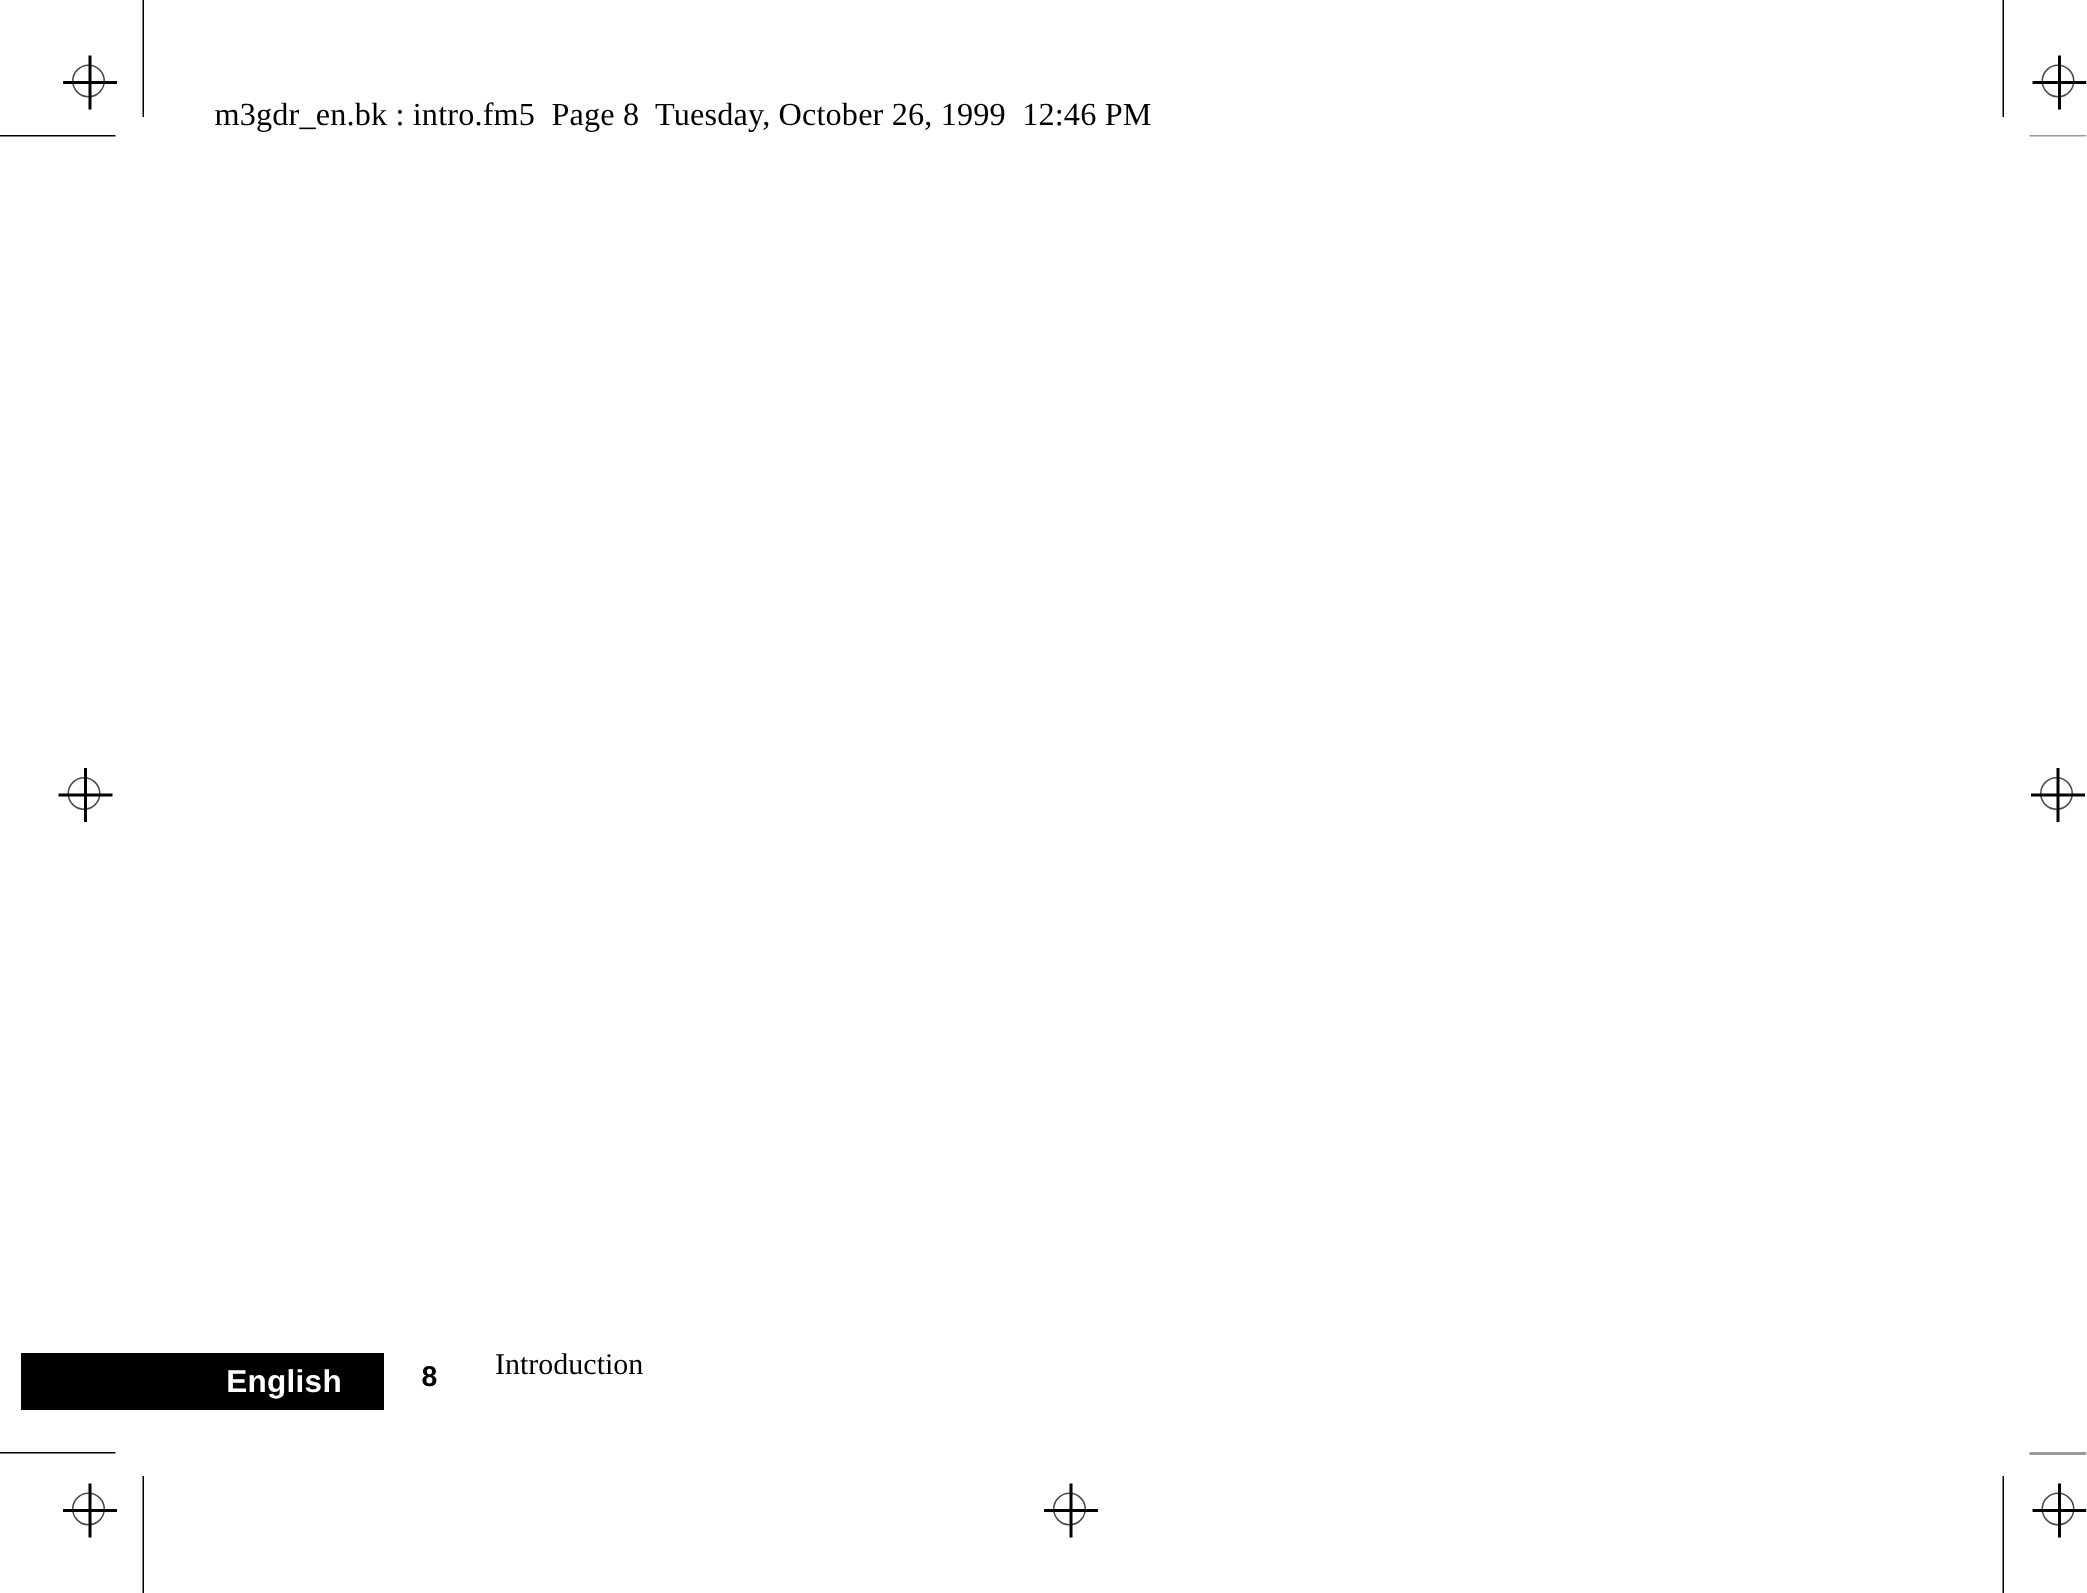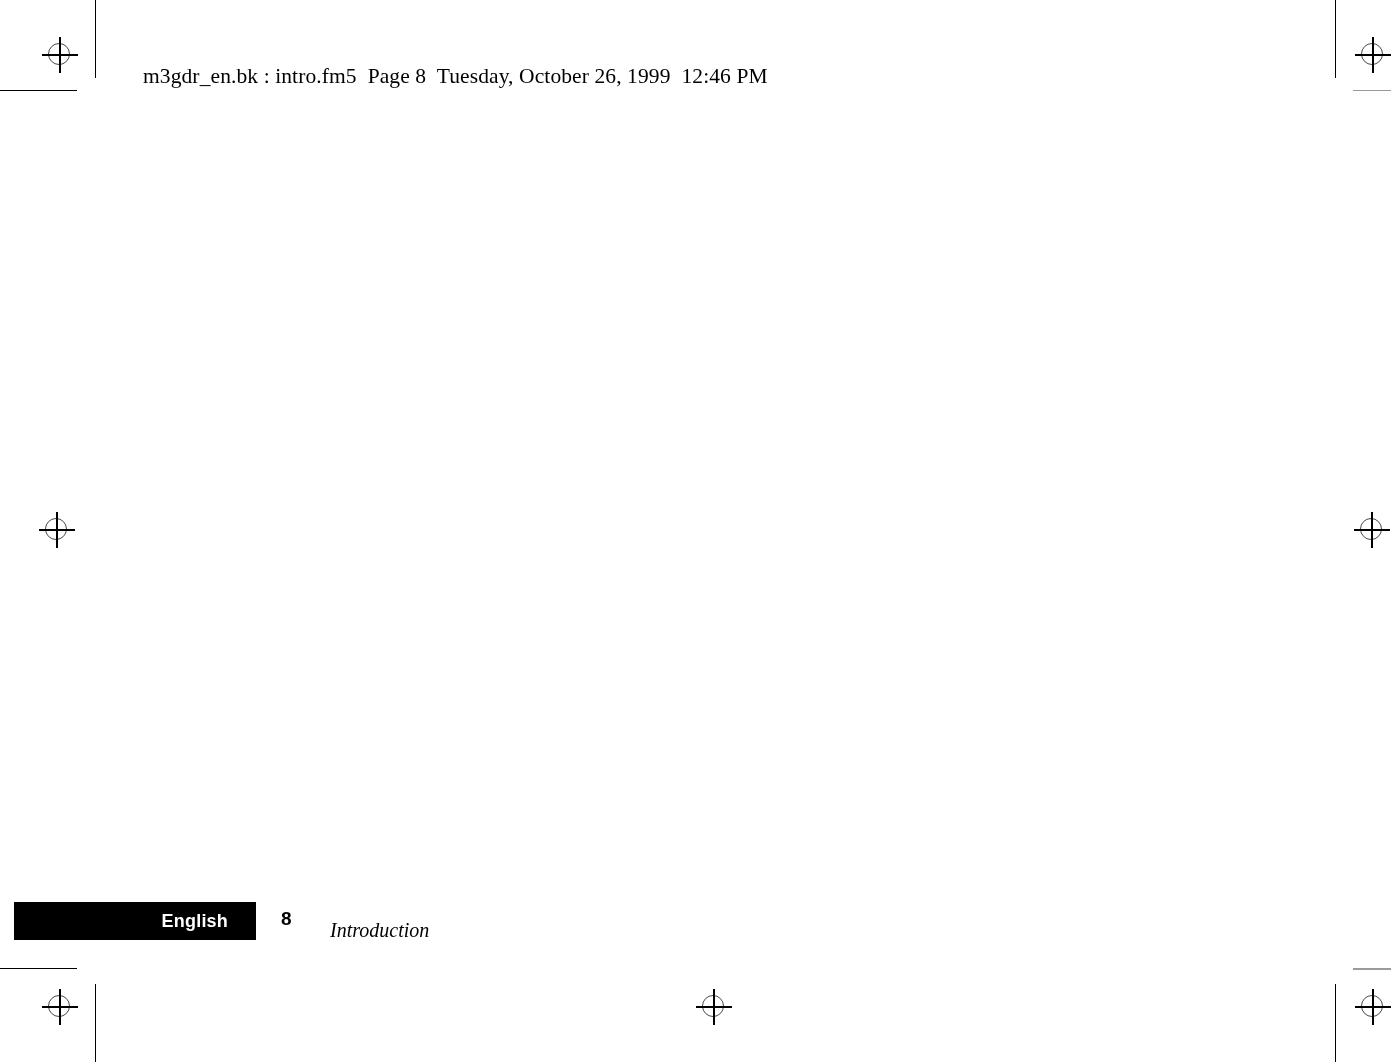--- a/index.html
+++ b/index.html
@@ -54,40 +54,39 @@
     display: flex;
     align-items: center;
     justify-content: flex-end;
     box-sizing: border-box;
     padding-right: 28px;
   }
   .lang-bar-label {
     color: #ffffff;
     font-family: "Liberation Sans", sans-serif;
     font-weight: bold;
-    font-size: 18px;
+    font-size: 21px;
     letter-spacing: 0.2px;
     line-height: 1;
   }
   .page-number {
     position: absolute;
     left: 281px;
     top: 9px;
     font-family: "Liberation Sans", sans-serif;
     font-weight: bold;
     font-size: 19px;
     color: #000000;
     line-height: 1;
   }
   .section-title {
     position: absolute;
     left: 330px;
-    top: 20px;
+    top: 0;
     font-family: "Liberation Serif", serif;
-    font-style: italic;
     font-size: 20px;
     color: #000000;
     line-height: 1;
     white-space: pre;
     text-align: center;
   }
 
   
   .crop-line {
     position: absolute;

